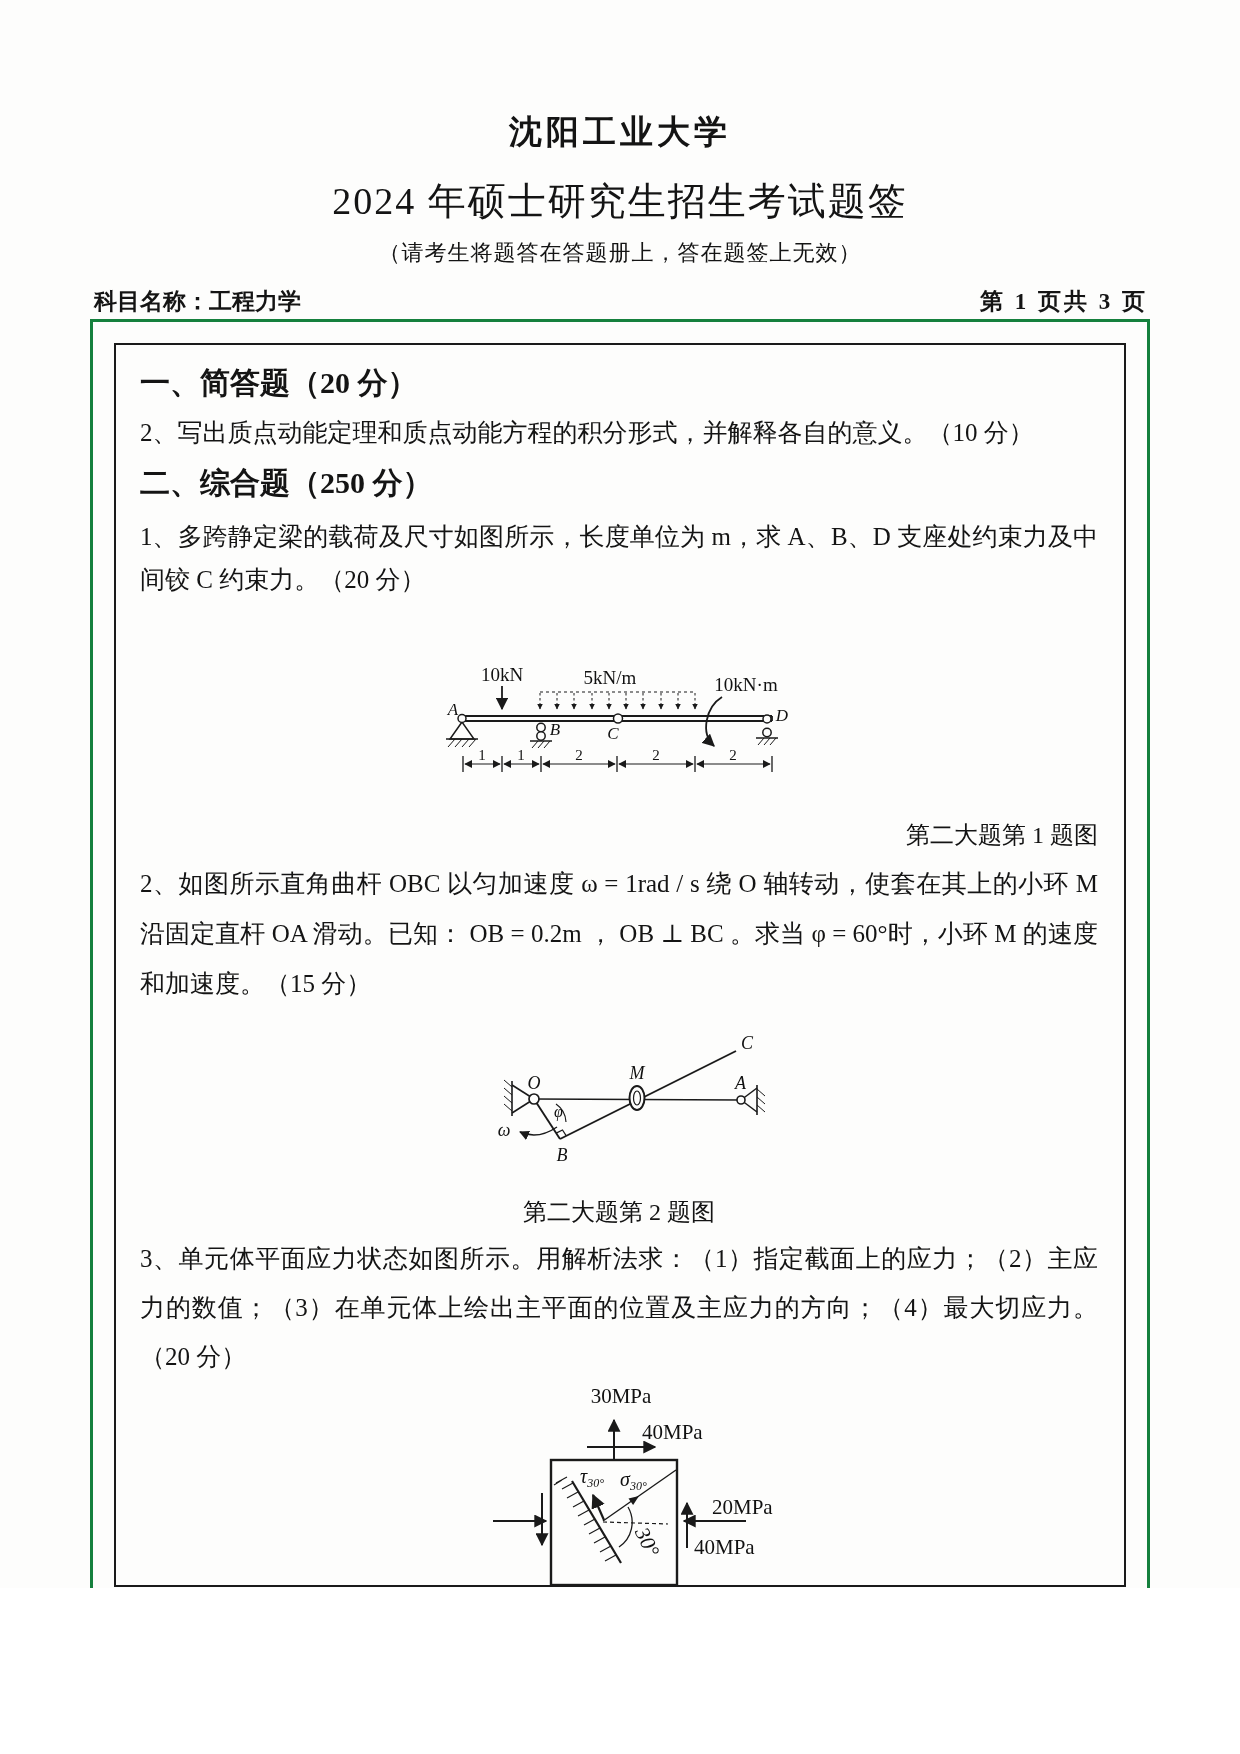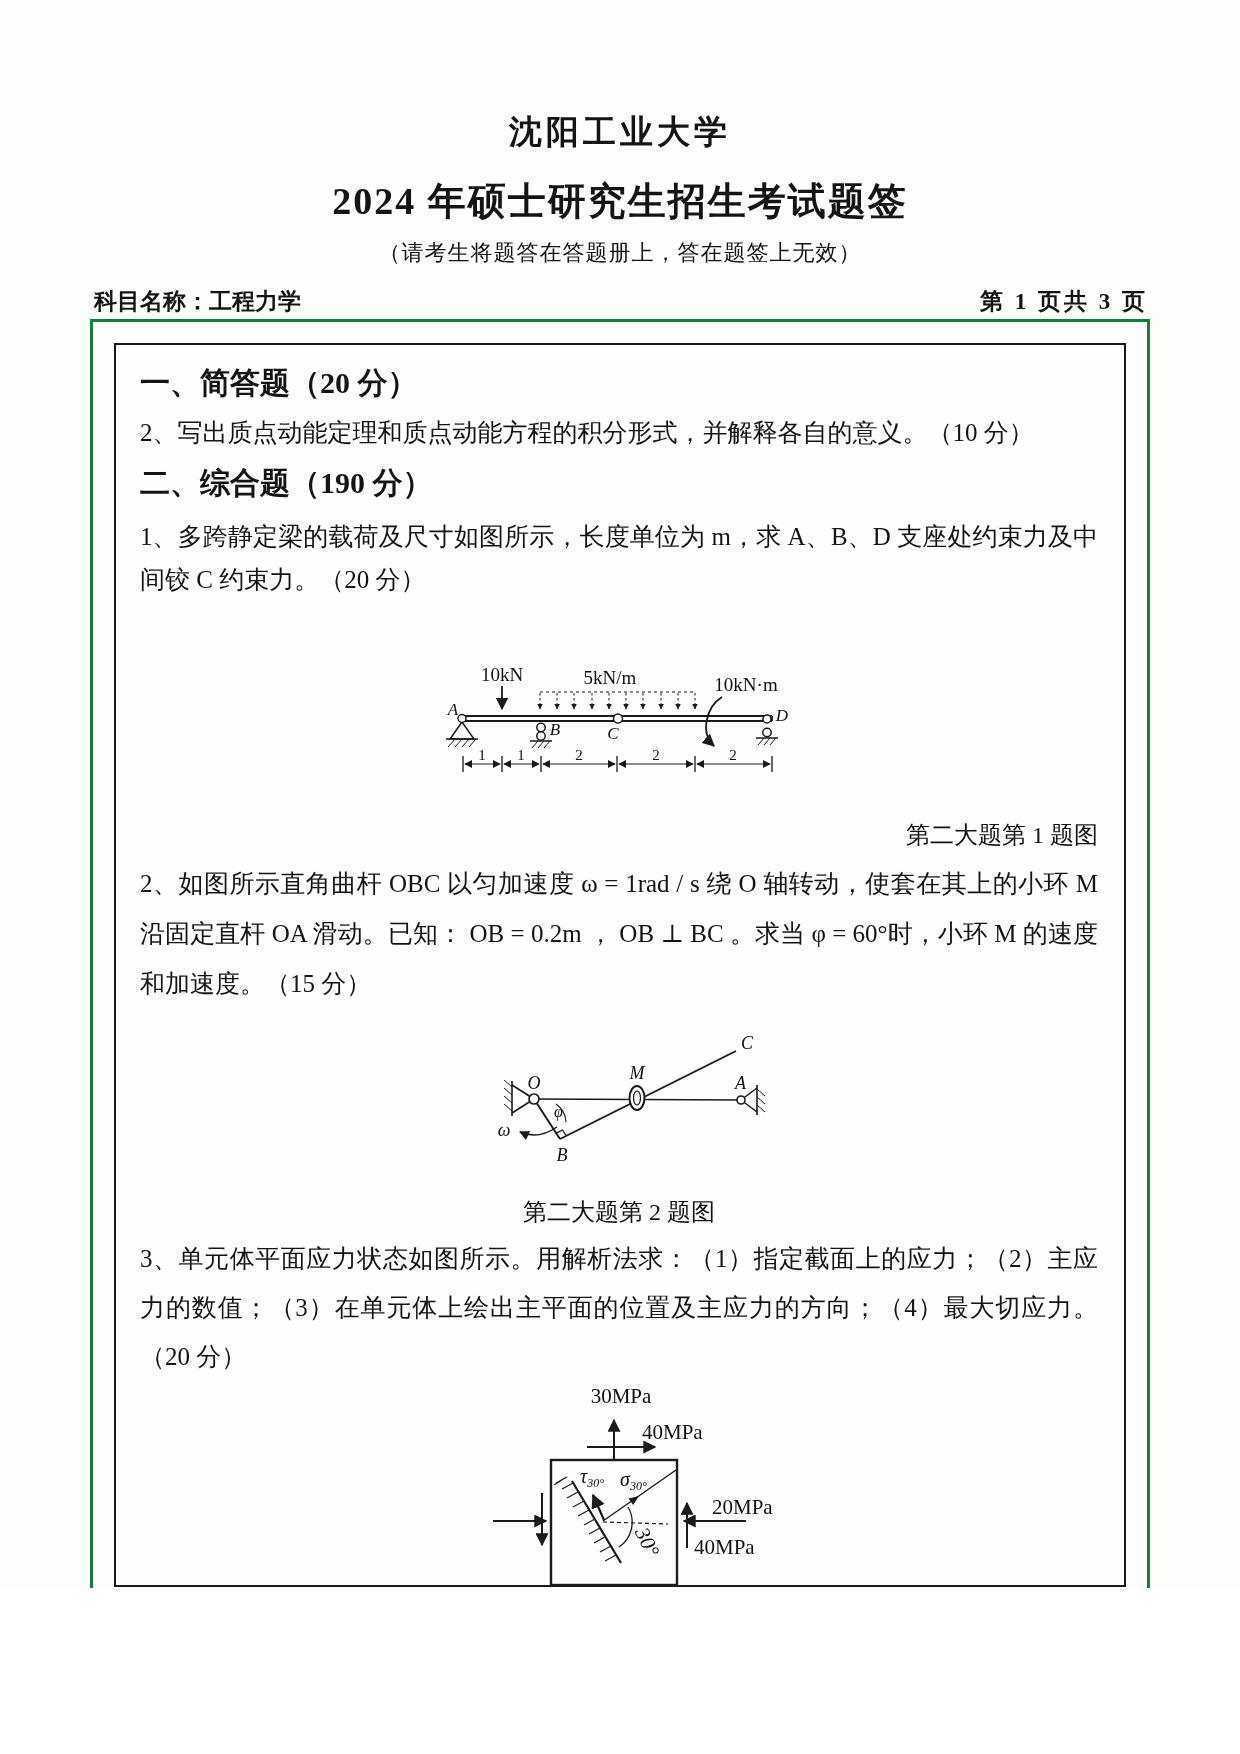--- a/index.html
+++ b/index.html
@@ -1,20 +1,20 @@
 <!DOCTYPE html>
 <html><head>
 <meta charset="utf-8">
 <style>
   html,body{margin:0;padding:0;background:#fff;}
   .page{position:relative;width:1240px;height:1588px;background:#fdfdfc;color:#141414;
         font-family:"Liberation Serif","DejaVu Serif",serif;overflow:hidden;}
   .header{text-align:center;padding-top:112px;}
   .university{font-size:33px;font-weight:bold;letter-spacing:4px;line-height:40px;}
-  .exam-title{font-size:38px;font-weight:bold;letter-spacing:2px;margin-top:26px;line-height:46px;}
+  .exam-title{font-size:38px;font-weight:normal;letter-spacing:2px;margin-top:26px;line-height:46px;}
   .notice{font-size:22px;margin-top:16px;line-height:26px;letter-spacing:1px;}
   .subject-row{display:flex;justify-content:space-between;align-items:center;
                margin:20px 92px 2px 94px;}
   .subject{font-size:23px;font-weight:bold;}
   .pageinfo{font-size:23px;font-weight:bold;letter-spacing:3px;}
   .box-outer{margin:0 90px;height:1292px;box-sizing:border-box;
              border:3px solid #15803d;padding:21px;}
   .box-inner{height:100%;box-sizing:border-box;border:2px solid #1a1a1a;
              padding:14px 26px 0 24px;overflow:hidden;}
   .sec-title{font-size:30px;font-weight:bold;line-height:36px;margin:6px 0 0 0;}
@@ -51,21 +51,21 @@
     <span class="subject">科目名称：工程力学</span>
     <span class="pageinfo">第 1 页共 3 页</span>
   </div>
 
   <div class="box-outer">
   <div class="box-inner">
 
     <div class="sec-title">一、简答题（20 分）</div>
     <div class="q tight">2、写出质点动能定理和质点动能方程的积分形式，并解释各自的意义。（10 分）</div>
 
-    <div class="sec-title second">二、综合题（190 分）</div>
+    <div class="sec-title second">二、综合题（250 分）</div>
     <div class="q two">1、多跨静定梁的载荷及尺寸如图所示，长度单位为 m，求 A、B、D 支座处约束力及中间铰 C 约束力。（20 分）</div>
 
     <div class="fig-block f1">
       <svg width="348" height="120" viewBox="0 0 348 120">
         <defs>
           <marker id="f1a" viewBox="0 0 10 10" refX="9" refY="5" markerWidth="7" markerHeight="7" orient="auto-start-reverse">
             <path d="M0,0 L10,5 L0,10 z" fill="#1a1a1a"></path>
           </marker>
           <marker id="f1s" viewBox="0 0 10 10" refX="9" refY="5" markerWidth="5.5" markerHeight="5.5" orient="auto-start-reverse">
             <path d="M0,0 L10,5 L0,10 z" fill="#1a1a1a"></path>

